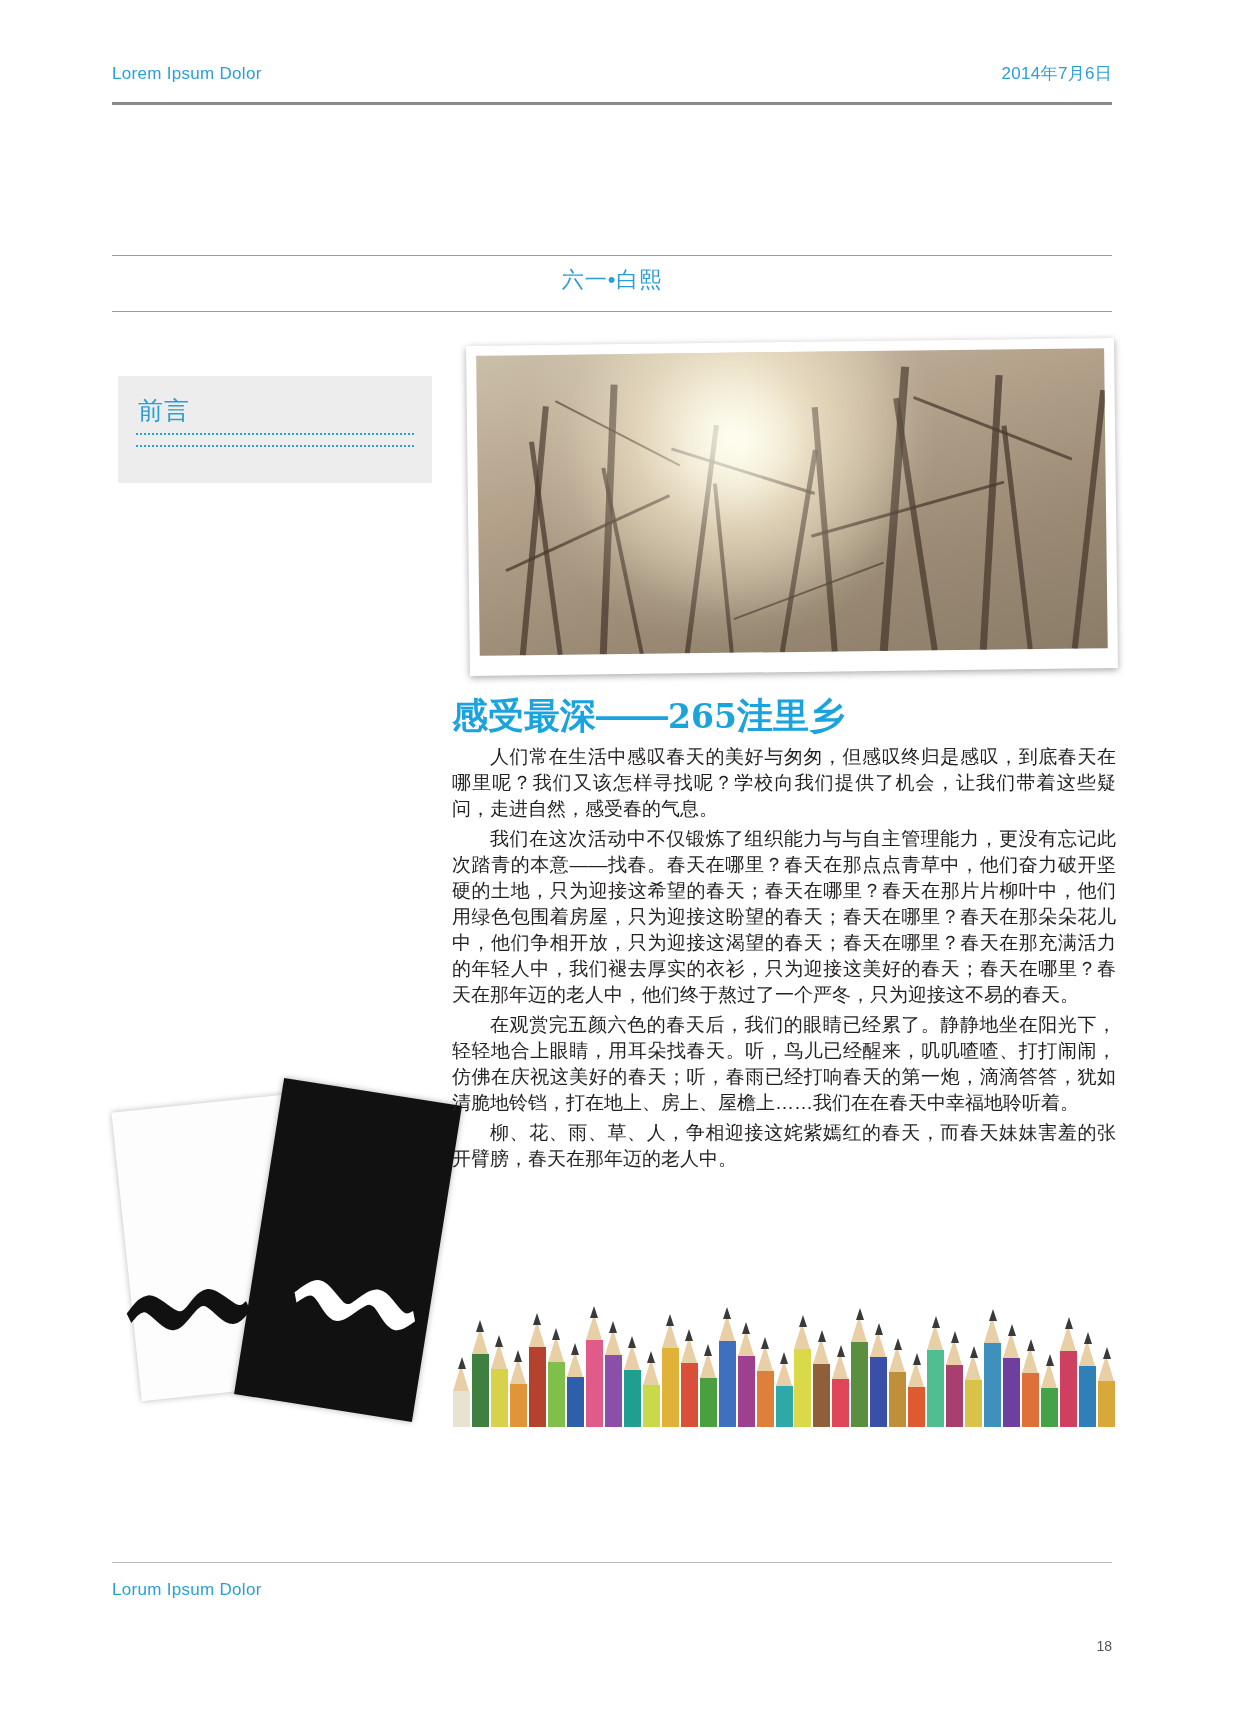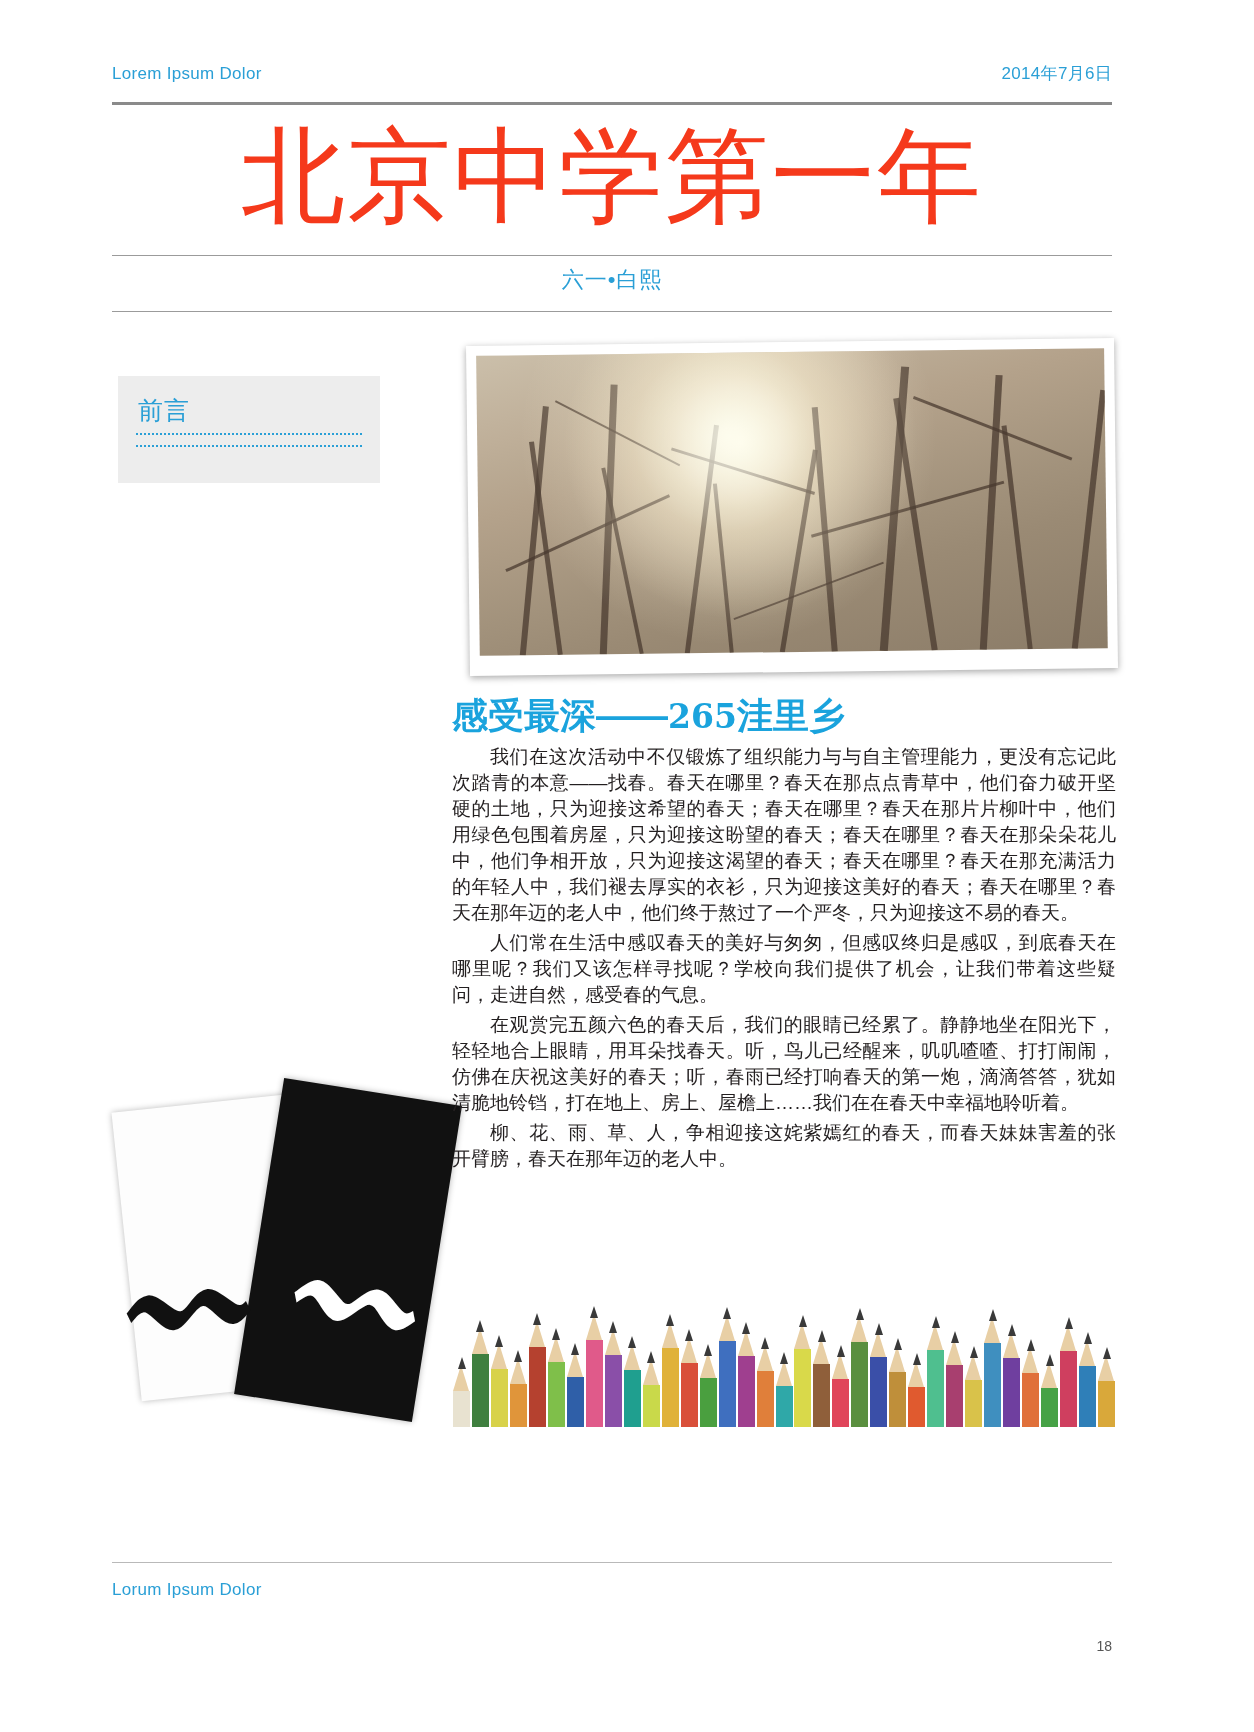--- a/index.html
+++ b/index.html
@@ -91,21 +91,21 @@
     font-size: 22px;
     color: #2a9fd6;
     letter-spacing: 1px;
   }
 
   
   .sidebar {
     position: absolute;
     left: 118px;
     top: 376px;
-    width: 262px;
+    width: 314px;
     background: #ededed;
     padding: 14px 16px 26px 16px;
     box-sizing: border-box;
   }
   .side-head {
     font-size: 25px;
     color: #2a9fd6;
     letter-spacing: 1px;
     margin: 4px 0 6px 4px;
   }
@@ -302,21 +302,20 @@
 <body>
 
 <div class="page">
 
   <div class="masthead-row">
     <div class="masthead-left">Lorem Ipsum Dolor</div>
     <div class="masthead-right">2014年7月6日</div>
   </div>
   <div class="rule-top"></div>
 
-  <div class="title-main">北京中学第一年</div>
 
   <div class="rule-thin-1"></div>
   <div class="byline">六一•白熙</div>
   <div class="rule-thin-2"></div>
 
   <div class="sidebar">
     <div class="side-head">前言</div>
     <div class="dot-rule"></div>
 
     <div class="dot-rule"></div>
@@ -350,22 +349,22 @@
       <div class="branch" style="left:430px; bottom:220px; width:170px; height:3px; transform:rotate(22deg);"></div>
       <div class="branch" style="left:70px;  bottom:220px; width:140px; height:2px; transform:rotate(28deg);"></div>
       <div class="branch" style="left:250px; bottom:60px;  width:160px; height:2px; transform:rotate(-20deg);"></div>
       <div class="photo-haze"></div>
     </div>
   </div>
 
   <div class="article-title"><span>感受最深——</span><span class="num">265</span><span>洼里乡</span></div>
 
   <div class="body-col">
+    <p>人们常在生活中感叹春天的美好与匆匆，但感叹终归是感叹，到底春天在哪里呢？我们又该怎样寻找呢？学校向我们提供了机会，让我们带着这些疑问，走进自然，感受春的气息。</p>
     <p>我们在这次活动中不仅锻炼了组织能力与与自主管理能力，更没有忘记此次踏青的本意——找春。春天在哪里？春天在那点点青草中，他们奋力破开坚硬的土地，只为迎接这希望的春天；春天在哪里？春天在那片片柳叶中，他们用绿色包围着房屋，只为迎接这盼望的春天；春天在哪里？春天在那朵朵花儿中，他们争相开放，只为迎接这渴望的春天；春天在哪里？春天在那充满活力的年轻人中，我们褪去厚实的衣衫，只为迎接这美好的春天；春天在哪里？春天在那年迈的老人中，他们终于熬过了一个严冬，只为迎接这不易的春天。</p>
-    <p>人们常在生活中感叹春天的美好与匆匆，但感叹终归是感叹，到底春天在哪里呢？我们又该怎样寻找呢？学校向我们提供了机会，让我们带着这些疑问，走进自然，感受春的气息。</p>
     <p>在观赏完五颜六色的春天后，我们的眼睛已经累了。静静地坐在阳光下，轻轻地合上眼睛，用耳朵找春天。听，鸟儿已经醒来，叽叽喳喳、打打闹闹，仿佛在庆祝这美好的春天；听，春雨已经打响春天的第一炮，滴滴答答，犹如清脆地铃铛，打在地上、房上、屋檐上……我们在在春天中幸福地聆听着。</p>
     <p>柳、花、雨、草、人，争相迎接这姹紫嫣红的春天，而春天妹妹害羞的张开臂膀，春天在那年迈的老人中。</p>
   </div>
 
   <div class="pencils" id="pencils">
       <div class="pencil" style="left: 1px; height: 70px;">
         <div class="p-body" style="height: 36px; background: rgb(232, 226, 208);"></div>
         <div class="p-wood" style="bottom: 36px;"></div>
         <div class="p-tip" style="left: 4.5px; bottom: 58px;"></div>
       </div>

